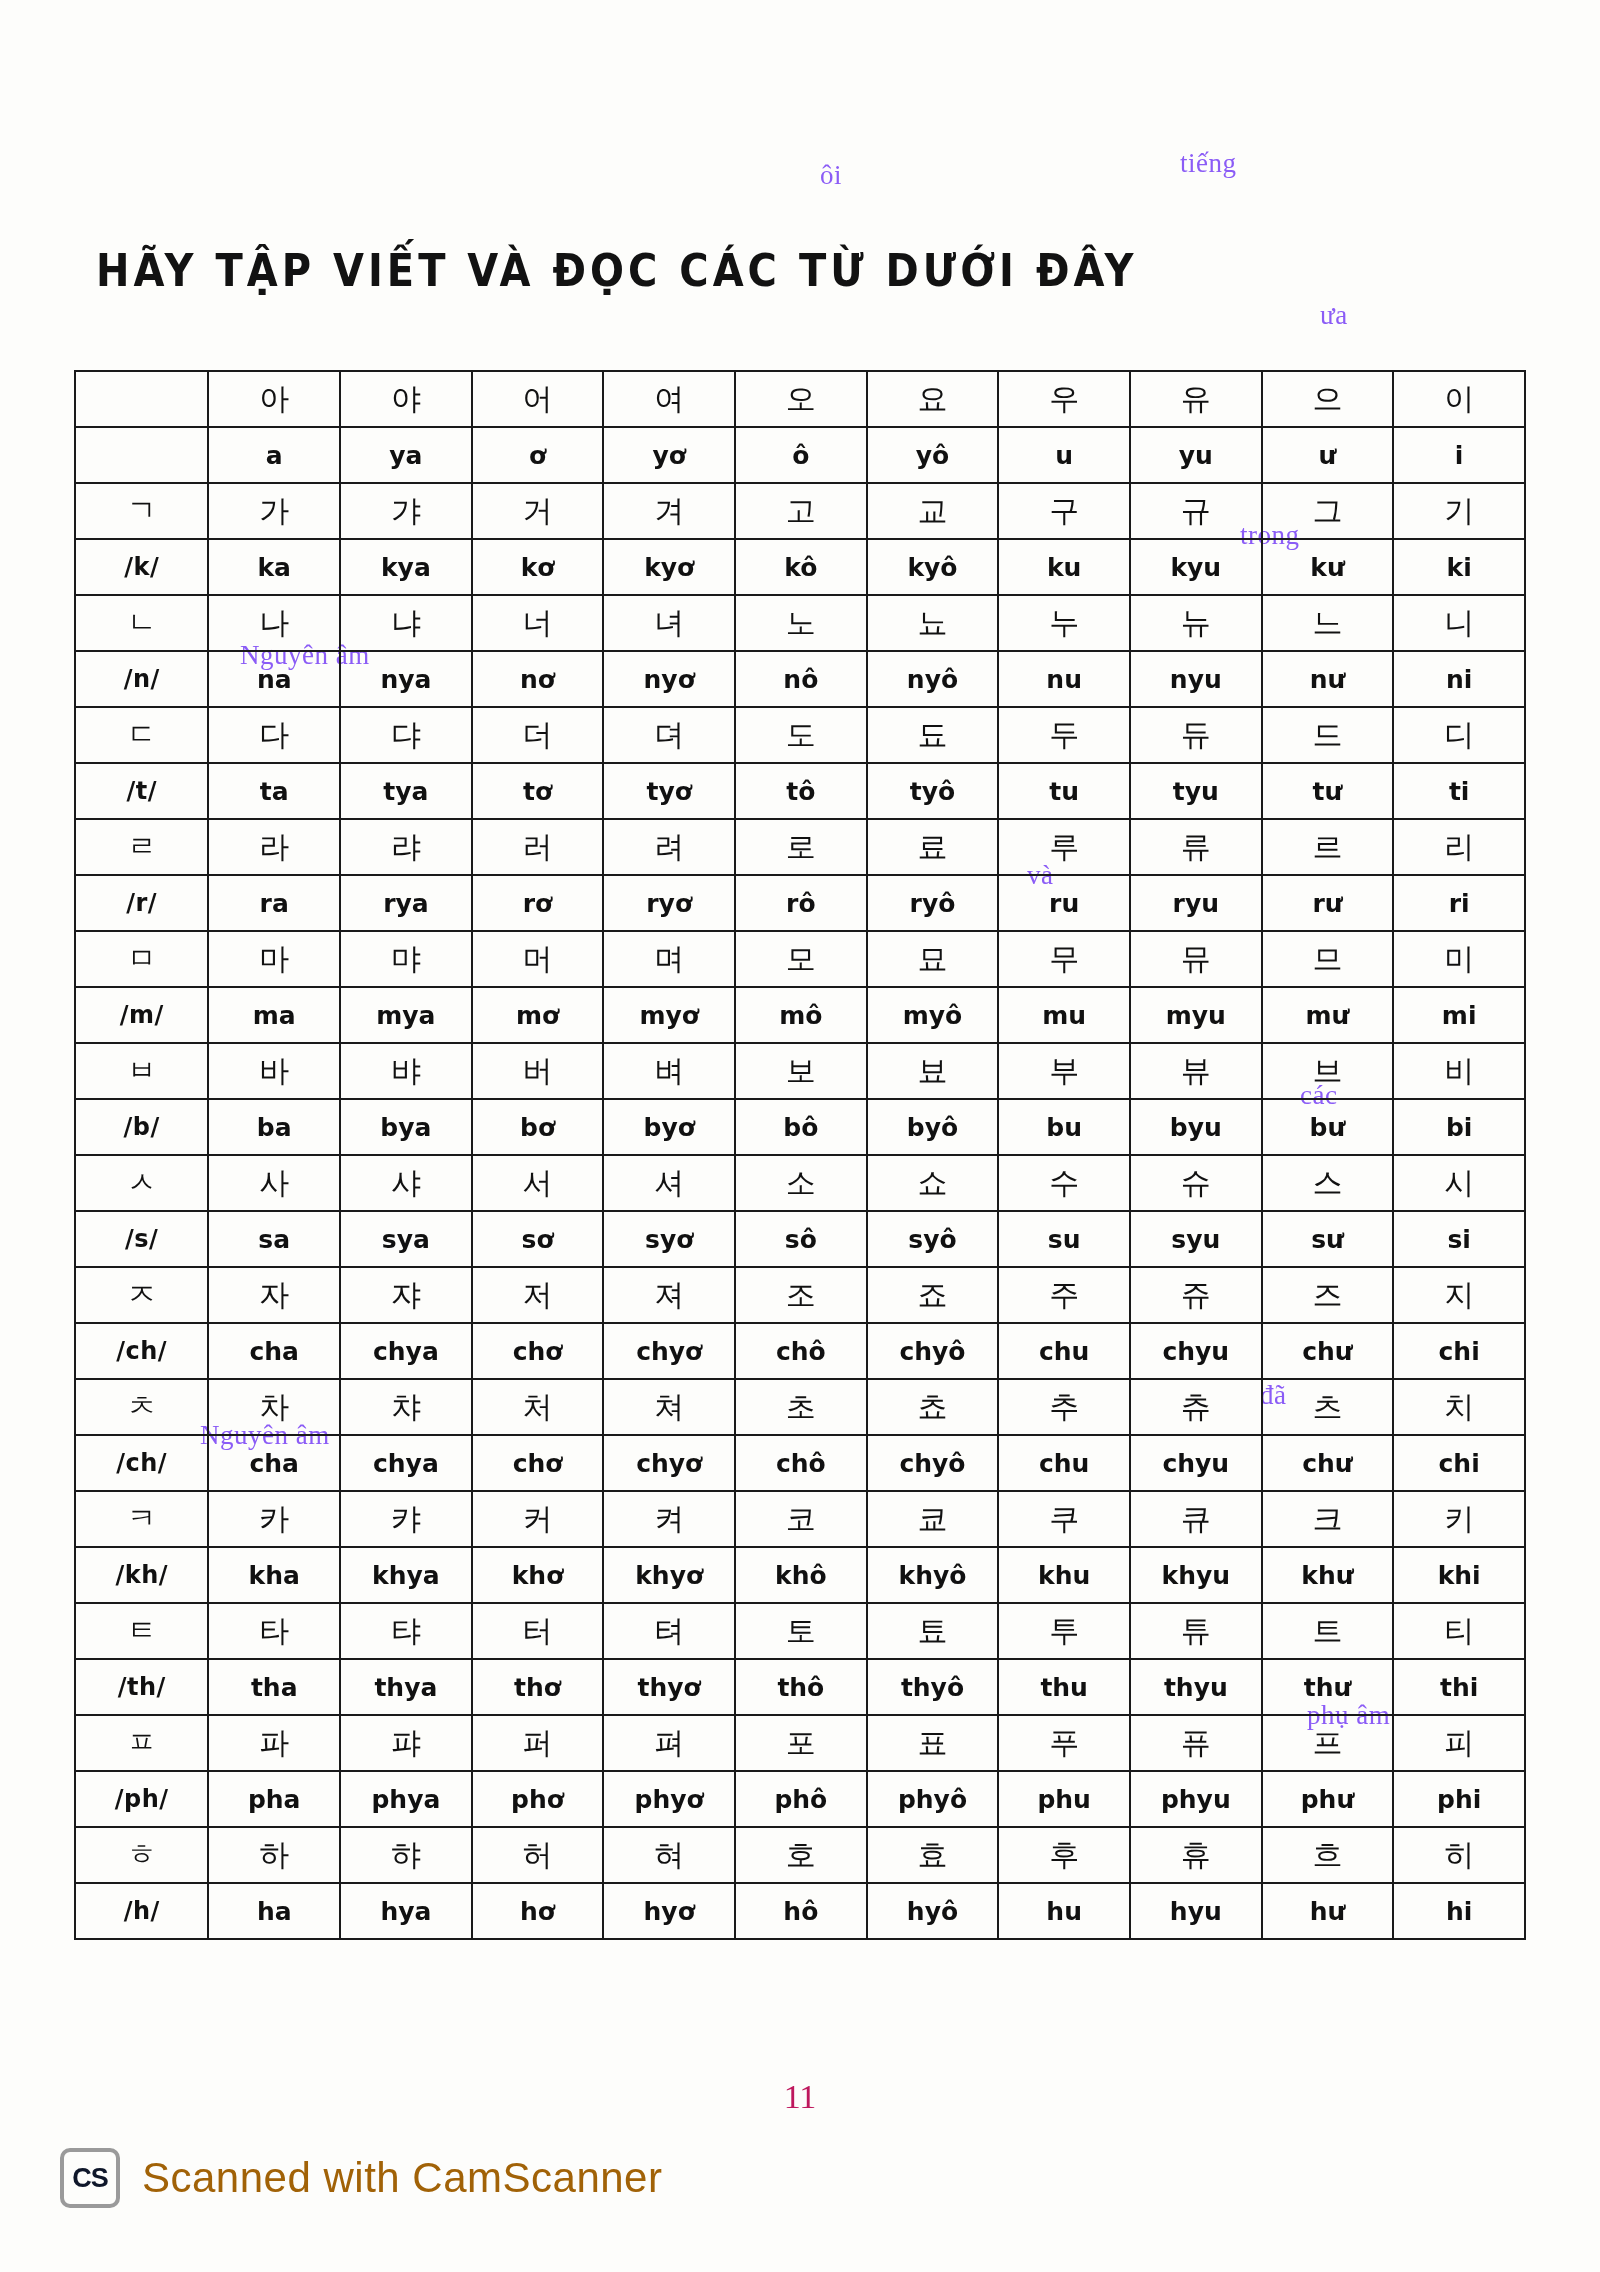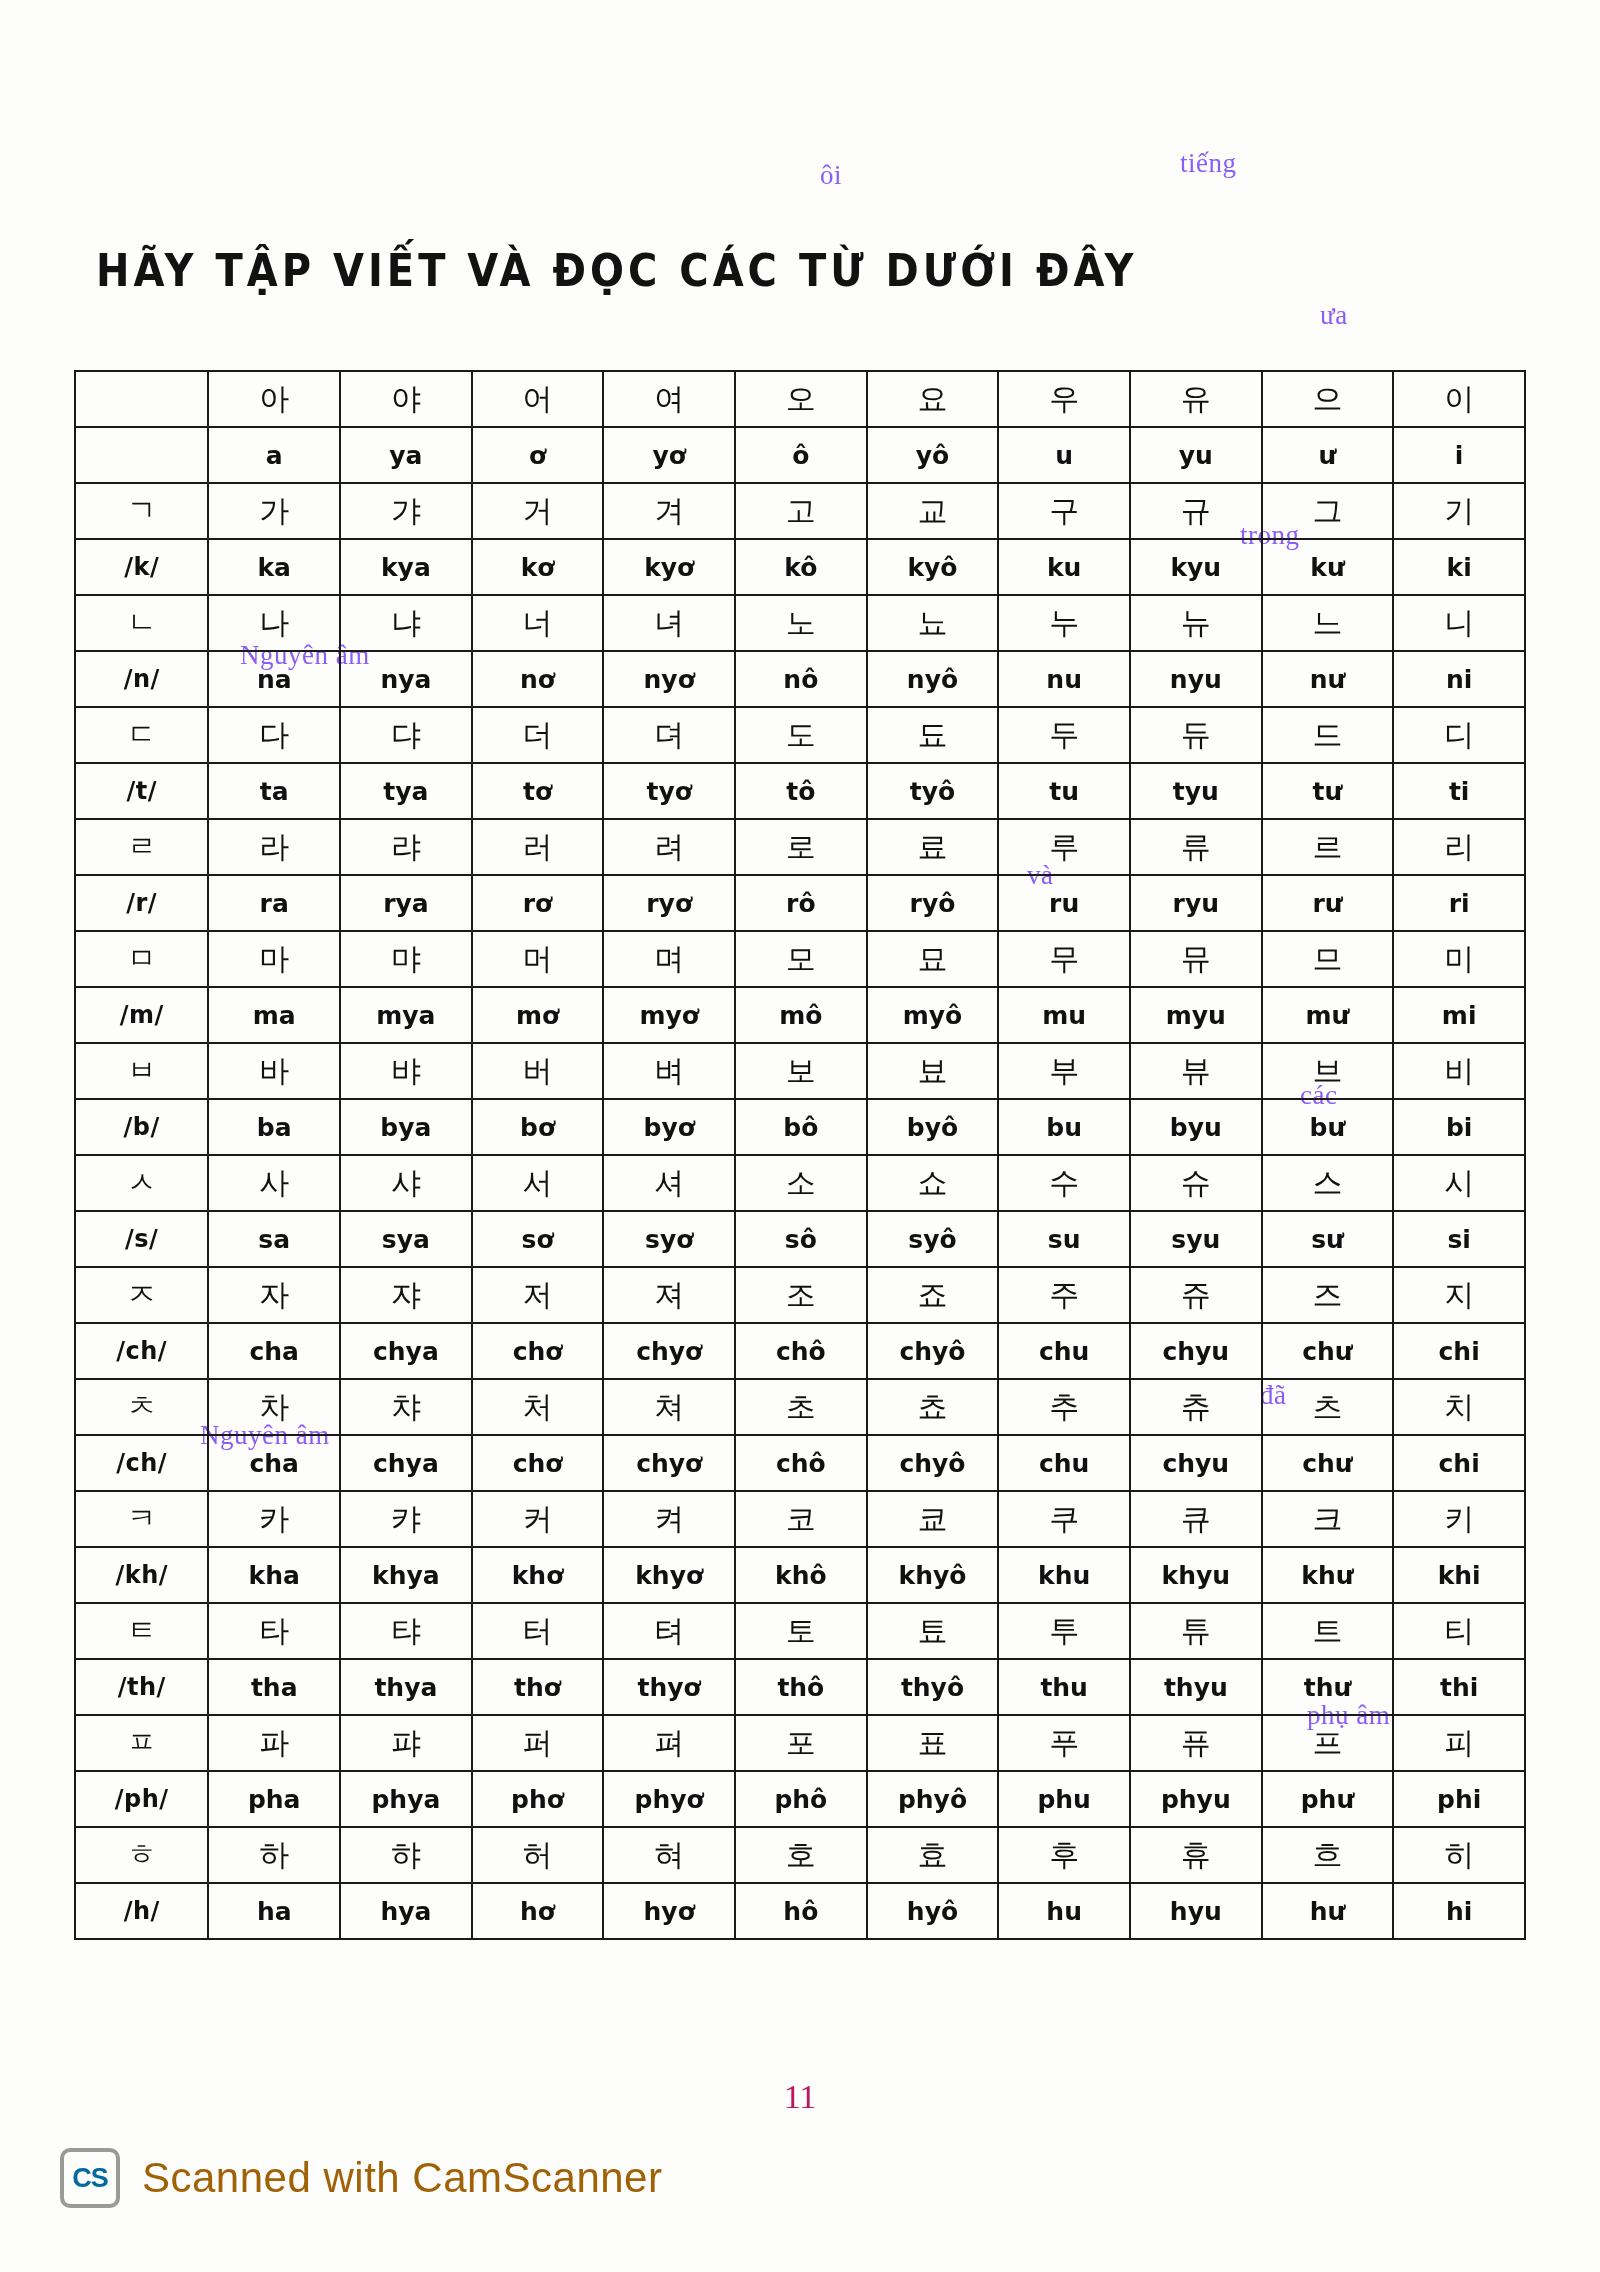--- a/index.html
+++ b/index.html
@@ -119,21 +119,21 @@
     top: 2148px;
     display: flex;
     align-items: center;
     gap: 22px;
   }
   .cam-logo {
     width: 52px;
     height: 52px;
     border: 4px solid #9a9a9a;
     border-radius: 10px;
-    color: #0369a1;
+    color: #0f172a;
     font-family: "Liberation Sans", sans-serif;
     font-weight: 700;
     font-size: 27px;
     display: flex;
     align-items: center;
     justify-content: center;
     letter-spacing: -1px;
   }
   .cam-text {
     color: #a16207;

